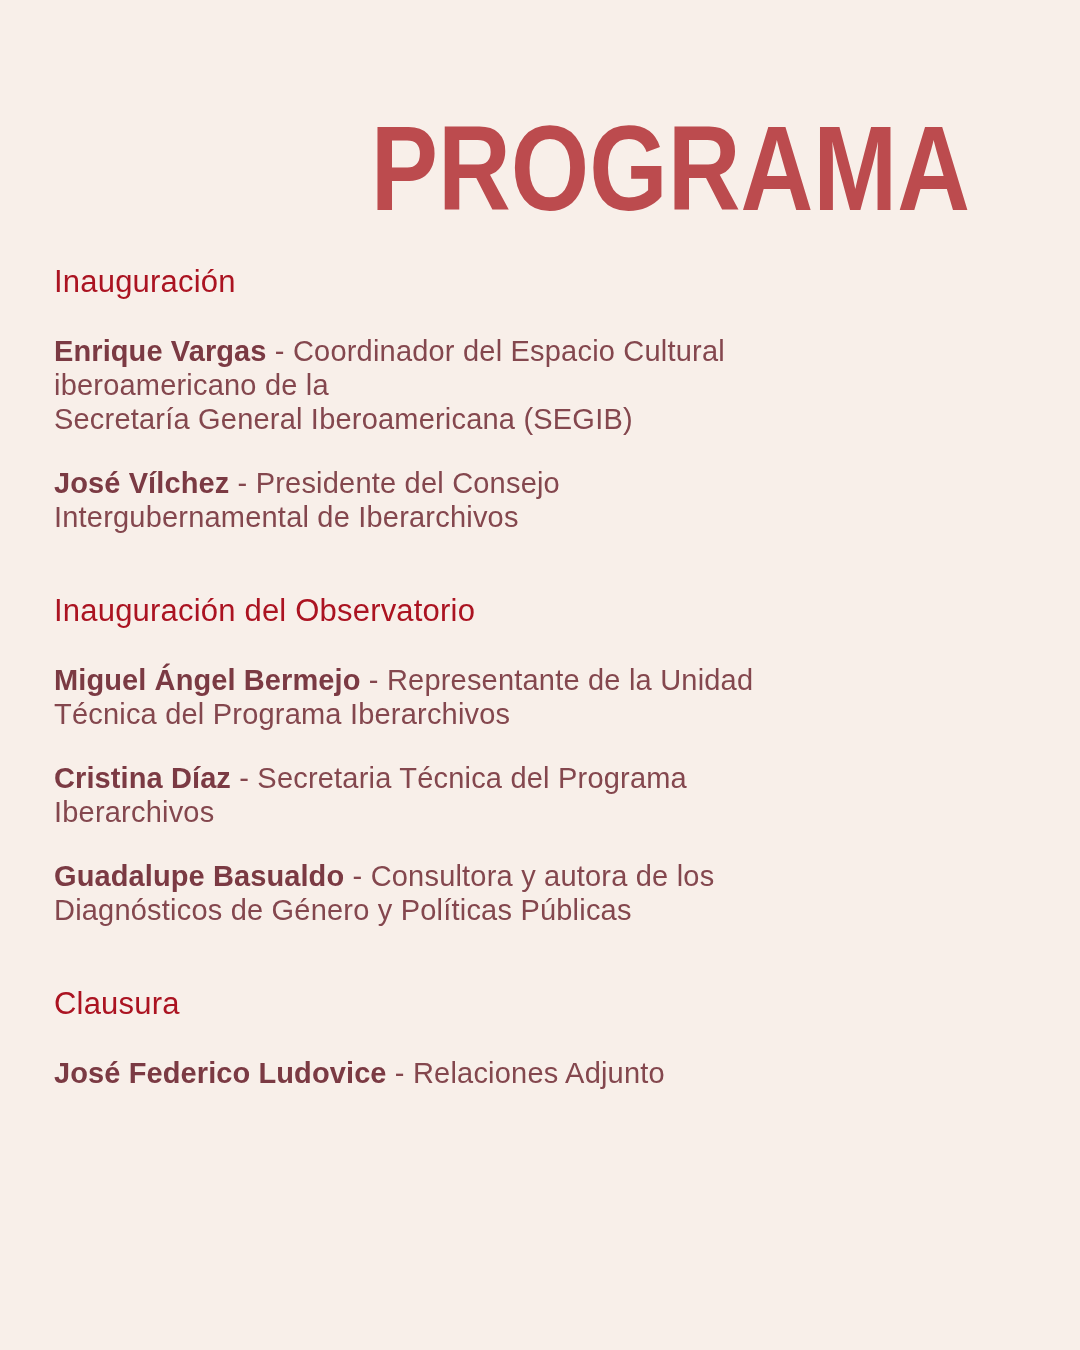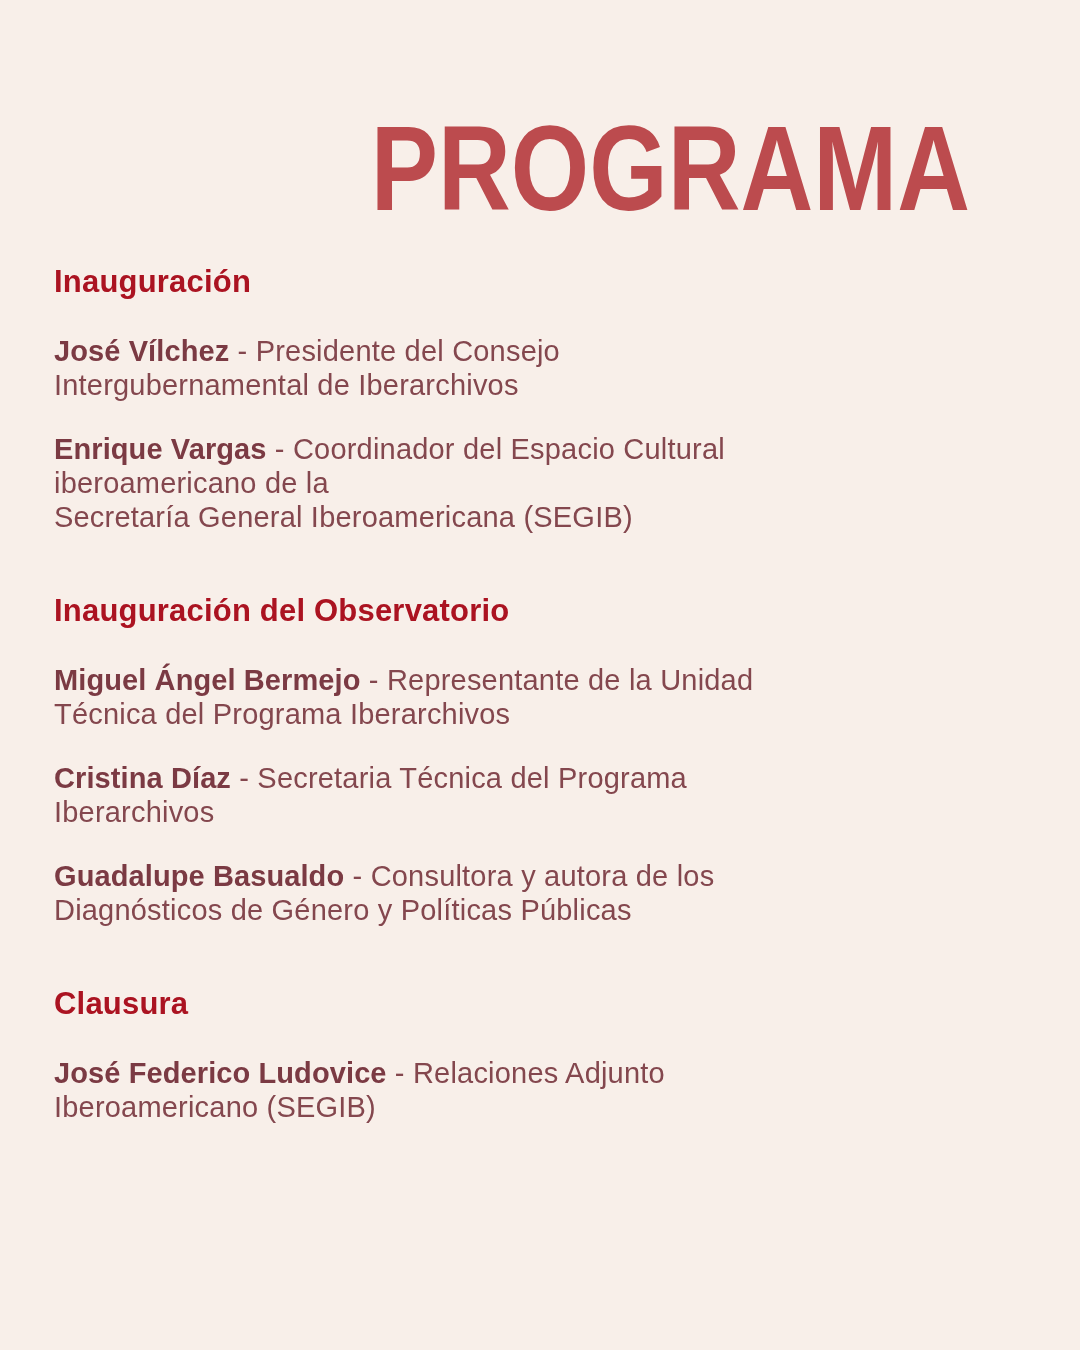--- a/index.html
+++ b/index.html
@@ -28,21 +28,21 @@
     color: var(--title-color, #bc4b4e);
     text-align: right;
     letter-spacing: 0px;
     transform: scaleX(0.84);
     transform-origin: right center;
     white-space: nowrap;
   }
   h2.section-header {
     font-size: 31px;
     line-height: 37px;
-    font-weight: 700;
+    font-weight: 400;
     color: var(--section-header-color, #ab1321);
     margin-top: 58px;
     margin-bottom: 34px;
     letter-spacing: 0.2px;
   }
   h2.first {
     margin-top: 35px;
   }
   p.entry {
     font-size: 29px;
@@ -62,30 +62,30 @@
 <body>
 
 <div class="page">
 
   <h1 class="page-title">PROGRAMA</h1>
 
   <section>
     <h2 class="section-header first">Inauguración</h2>
 
     <p class="entry">
-      <strong>José Vílchez</strong>
-      <span>- Presidente del Consejo</span><br>
-      <span>Intergubernamental de Iberarchivos</span>
-    </p>
-
-    <p class="entry">
       <strong>Enrique Vargas</strong>
       <span>- Coordinador del Espacio Cultural</span><br>
       <span>iberoamericano de la</span><br>
       <span>Secretaría General Iberoamericana (SEGIB)</span>
+    </p>
+
+    <p class="entry">
+      <strong>José Vílchez</strong>
+      <span>- Presidente del Consejo</span><br>
+      <span>Intergubernamental de Iberarchivos</span>
     </p>
 
   </section>
 
   <section>
     <h2 class="section-header">Inauguración del Observatorio</h2>
 
     <p class="entry">
       <strong>Miguel Ángel Bermejo</strong>
       <span>- Representante de la Unidad</span><br>
@@ -104,17 +104,16 @@
       <span>Diagnósticos de Género y Políticas Públicas</span>
     </p>
   </section>
 
   <section>
     <h2 class="section-header">Clausura</h2>
 
     <p class="entry">
       <strong>José Federico Ludovice</strong>
       <span>- Relaciones Adjunto</span><br>
-      <span>Iberoamericano (SEGIB)</span>
     </p>
   </section>
 
 </div>
 
 </body></html>

